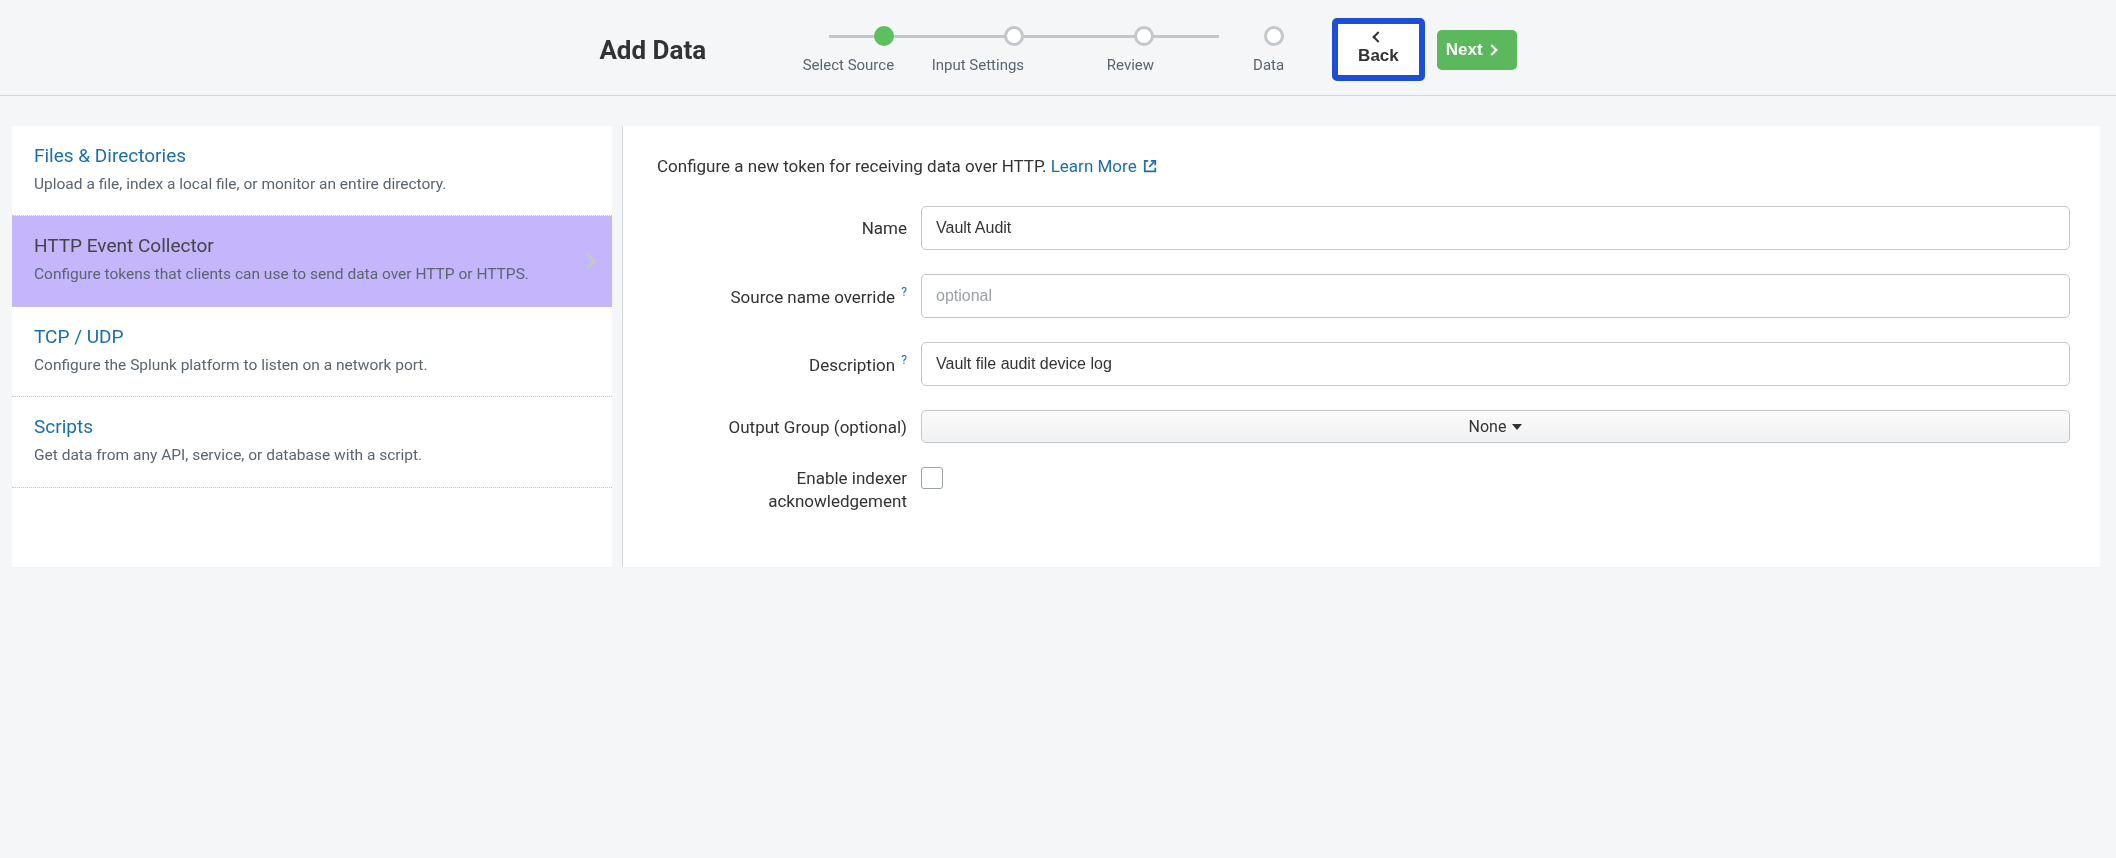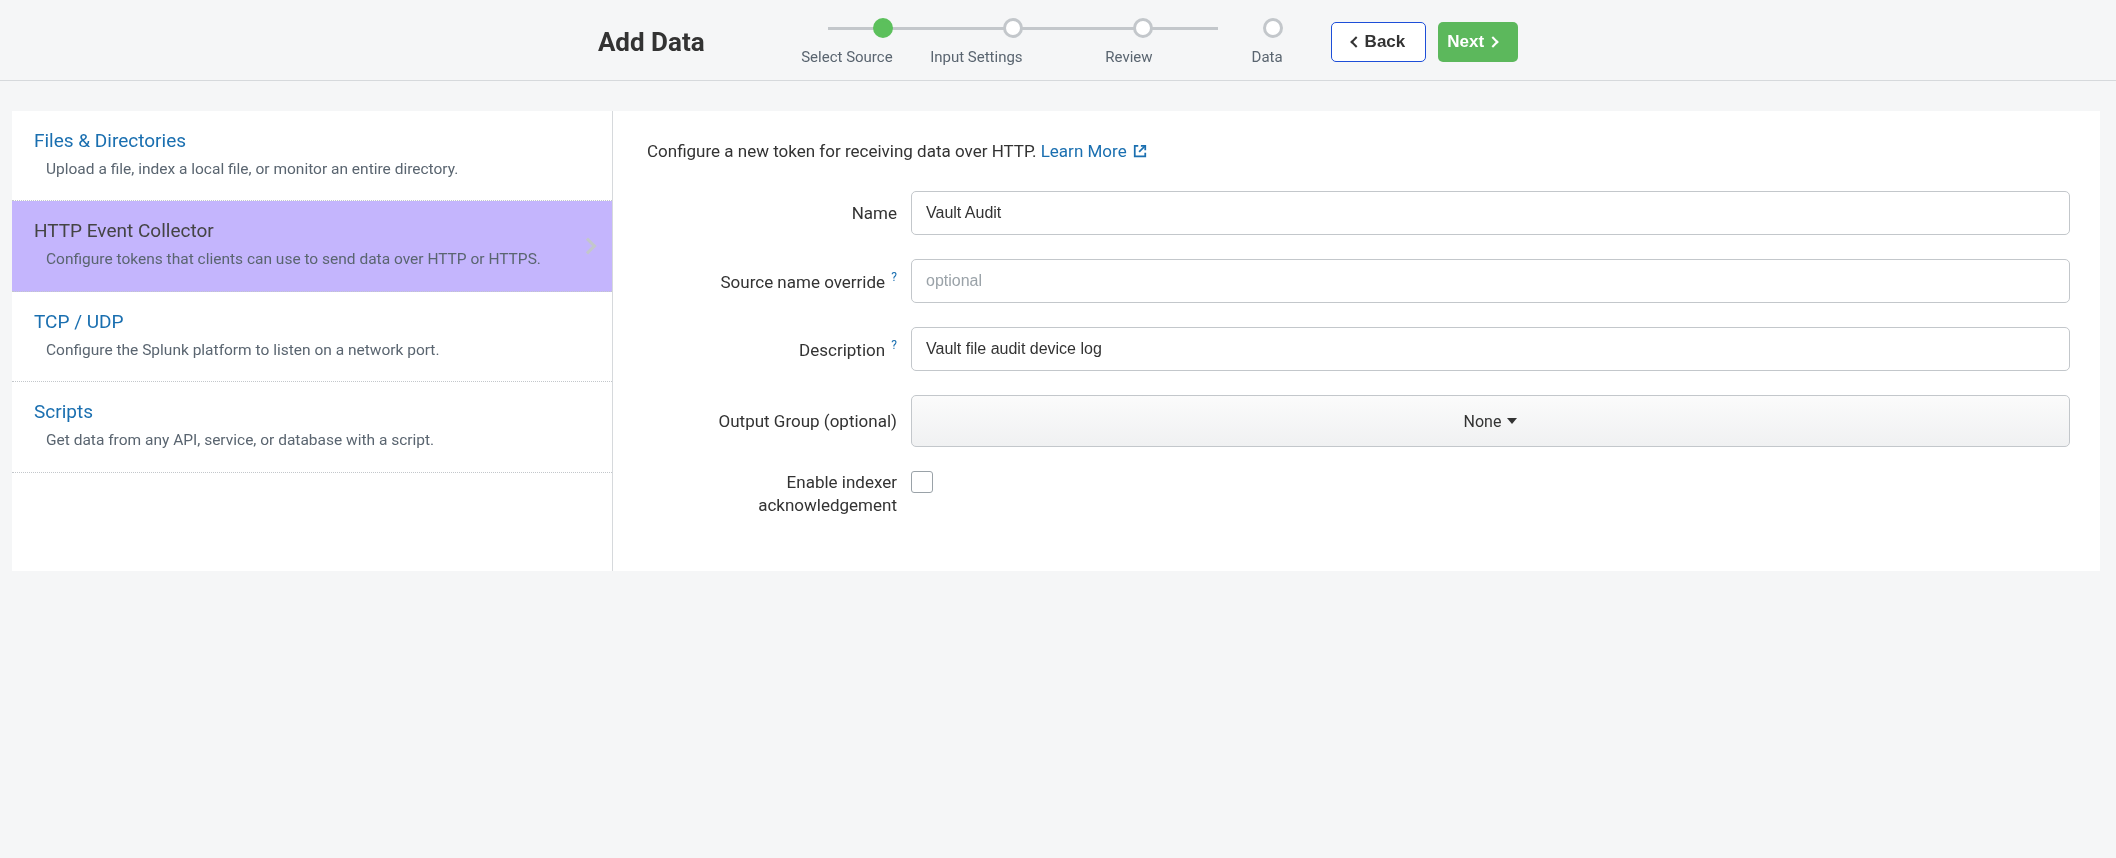--- a/index.html
+++ b/index.html
@@ -75,22 +75,23 @@
     font-size: 17px;
     font-weight: 600;
     cursor: pointer;
     display: inline-flex;
     align-items: center;
     gap: 5px;
     border: 1px solid transparent;
   }
   .btn-back {
     background: #fff;
-    border: 1px solid #1d4ed8;
-    color: #333;
+    border: 6px solid #1d4ed8;
+    color: #333;
+    flex-direction: column;
   }
   .btn-next {
     background: #5cb85c;
     color: #fff;
     padding-left: 8px;
   }
   .chev-left, .chev-right {
     display: inline-block;
     width: 8px; height: 8px;
     border-style: solid;
@@ -102,21 +103,21 @@
   }
   .chev-right {
     border-width: 2px 2px 0 0;
     transform: rotate(45deg);
     border-color: #fff;
   }
 
   .content {
     display: flex;
     padding: 30px 16px 0 12px;
-    gap: 0;
+    gap: 10px;
     background: #f5f6f7;
   }
   .sidebar {
     width: 600px;
     background: #fff;
   }
   .source-item {
     padding: 18px 22px 20px 22px;
     border-bottom: 1px dotted #c3c7cb;
     cursor: pointer;
@@ -131,21 +132,20 @@
     margin-bottom: 6px;
     display: block;
   }
   .source-item.selected .source-title {
     color: #444;
   }
   .source-desc {
     font-size: 15.5px;
     color: #5a6570;
     line-height: 1.45;
-    margin-left: 12px;
   }
   .item-chevron {
     position: absolute;
     right: 18px;
     top: 50%;
     transform: translateY(-50%) rotate(45deg);
     width: 12px; height: 12px;
     border-style: solid;
     border-width: 3px 3px 0 0;
     border-color: #c3c7cb;
@@ -199,21 +199,21 @@
     border: 1px solid #c3c7cb;
     border-radius: 5px;
     padding: 0 14px;
     font-size: 16px;
     color: #333;
     background: #fff;
   }
   .form-input::placeholder { color: #9aa2a8; }
   .form-select {
     flex: 1;
-    height: 52px;
+    height: 33px;
     border: 1px solid #c3c7cb;
     border-radius: 5px;
     background: linear-gradient(#fbfbfb,#f0f1f2);
     display: flex;
     align-items: center;
     justify-content: center;
     gap: 6px;
     font-size: 16px;
     color: #333;
     cursor: pointer;

